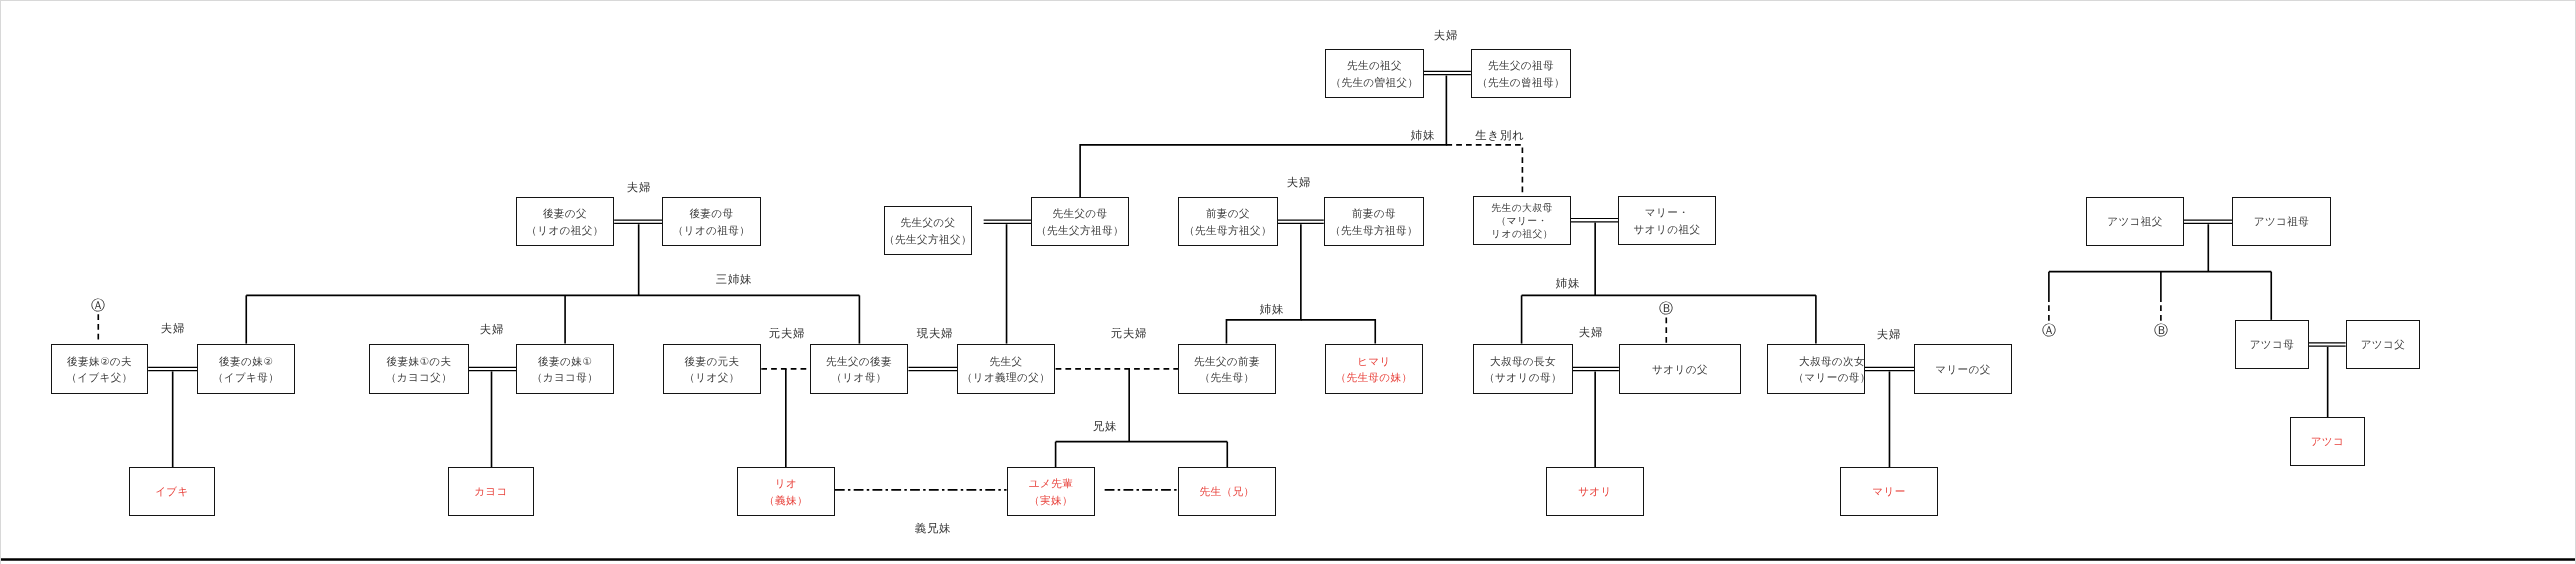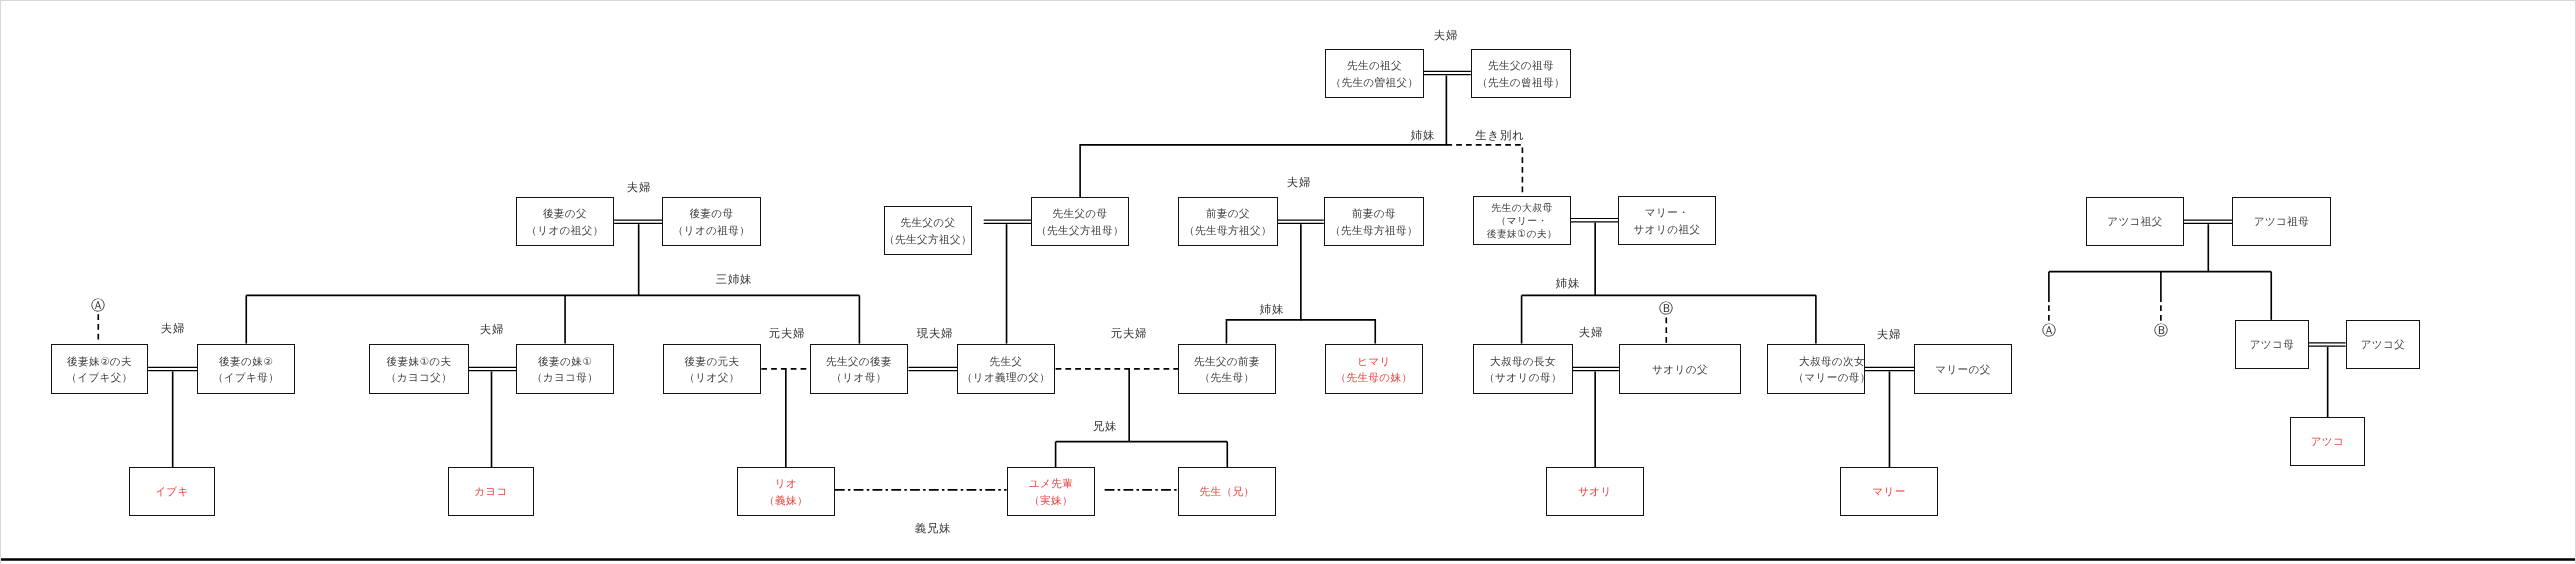--- a/index.html
+++ b/index.html
@@ -142,21 +142,21 @@
         <div>前妻の父</div>
         <div>（先生母方祖父）</div>
       </div>
       <div class="node" style="left: 1323px; top: 196px; width: 100px; height: 49px;">
         <div>前妻の母</div>
         <div>（先生母方祖母）</div>
       </div>
       <div class="node small" style="left: 1472px; top: 195px; width: 98px; height: 49px; text-align: right;">
         <div>先生の大叔母</div>
         <div>（マリー・</div>
-        <div>後妻妹①の夫）</div>
+        <div>リオの祖父）</div>
       </div>
       <div class="node" style="left: 1617px; top: 195px; width: 98px; height: 49px;">
         <div>マリー・</div>
         <div>サオリの祖父</div>
       </div>
       <div class="node" style="left: 2085px; top: 196px; width: 98px; height: 49px;">
         <div>アツコ祖父</div>
       </div>
       <div class="node" style="left: 2231px; top: 196px; width: 99px; height: 49px;">
         <div>アツコ祖母</div>

